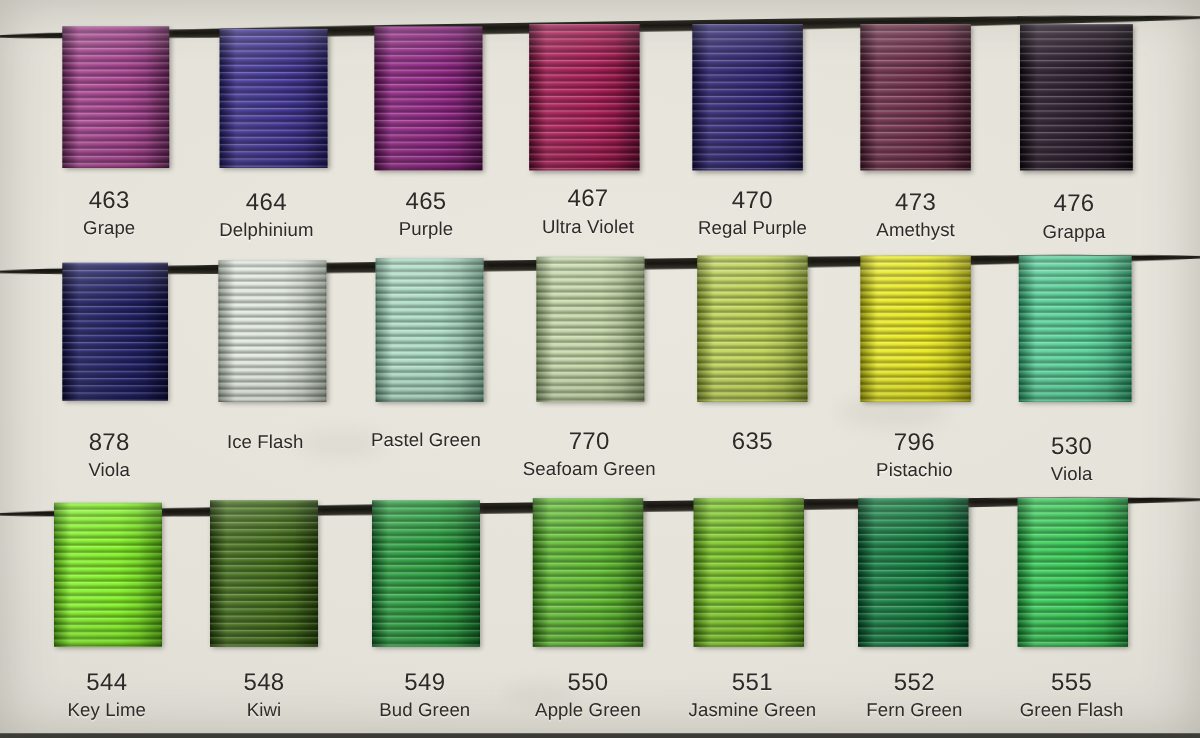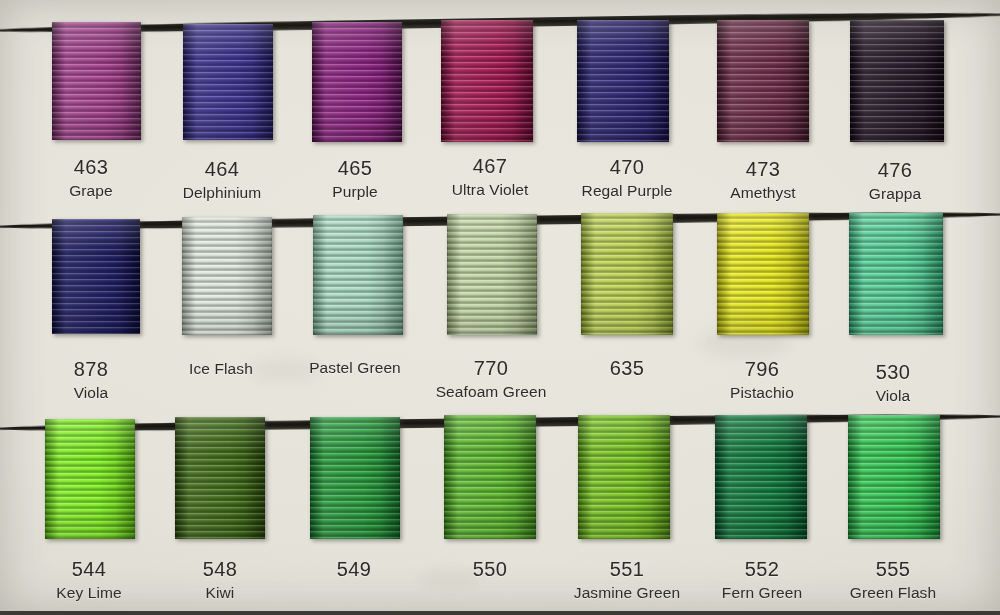--- a/index.html
+++ b/index.html
@@ -282,23 +282,25 @@
       <div class="lab" style="left: 14px; top: 558px; width: 150px;">
         <span class="code">544</span>
         <span class="nm">Key Lime</span>
       </div>
       <div class="lab" style="left: 145px; top: 558px; width: 150px;">
         <span class="code">548</span>
         <span class="nm">Kiwi</span>
       </div>
       <div class="lab" style="left: 279px; top: 558px; width: 150px;">
         <span class="code">549</span>
+        <span class="nm">Bud Green</span>
       </div>
       <div class="lab" style="left: 415px; top: 558px; width: 150px;">
         <span class="code">550</span>
+        <span class="nm">Apple Green</span>
       </div>
       <div class="lab" style="left: 552px; top: 558px; width: 150px;">
         <span class="code">551</span>
         <span class="nm">Jasmine Green</span>
       </div>
       <div class="lab" style="left: 687px; top: 558px; width: 150px;">
         <span class="code">552</span>
         <span class="nm">Fern Green</span>
       </div>
       <div class="lab" style="left: 818px; top: 558px; width: 150px;">

